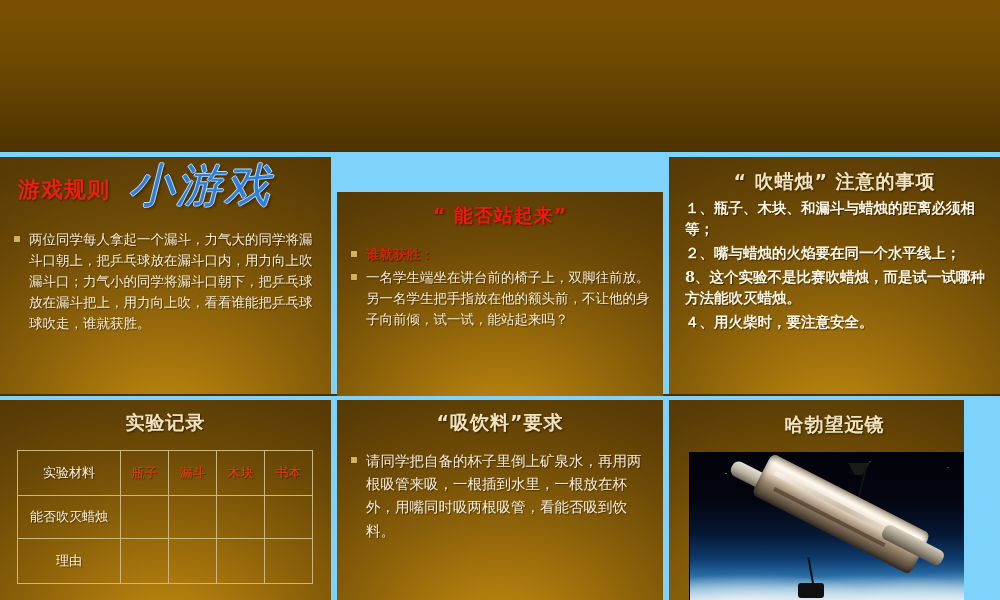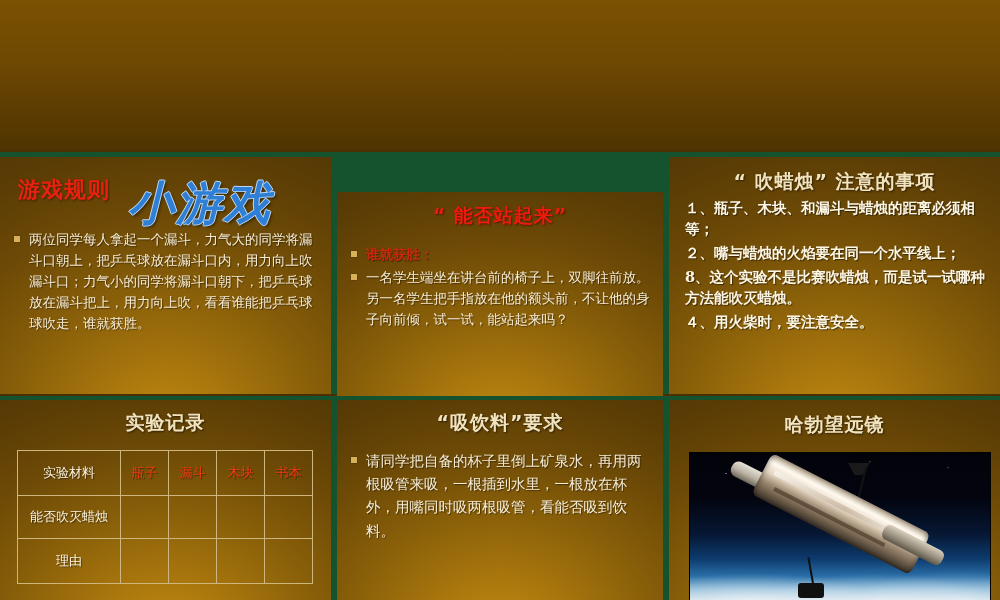--- a/index.html
+++ b/index.html
@@ -10,21 +10,21 @@
   body {
     width: 1000px;
     height: 600px;
     overflow: hidden;
     font-family: "DejaVu Sans", "Liberation Sans", sans-serif;
   }
   #slide {
     position: relative;
     width: 1000px;
     height: 600px;
-    background: #14532d;
+    background: #7dd3fc;
     overflow: hidden;
   }
 
   
   .panel {
     position: absolute;
     overflow: hidden;
     background:
       radial-gradient(ellipse 120% 150% at 50% 115%,
         #c08a12 0%,
@@ -43,21 +43,21 @@
         #4e3301 100%);
   }
 
   
   #banner   { left:0;   top:0;   width:1000px; height:152px; }
   #p-tl     { left:0;   top:157px; width:331px; height:237px; }
   #p-tm     { left:337px; top:157px; width:326px; height:204px;margin-top:35px; }
   #p-tr     { left:669px; top:157px; width:331px; height:237px; }
   #p-bl     { left:0;   top:400px; width:331px; height:200px; }
   #p-bm     { left:337px; top:400px; width:326px; height:200px; }
-  #p-br     { left:669px; top:400px; width:331px; height:200px; }
+  #p-br     { left:669px; top:400px; width:295px; height:200px; }
 
   
   .hairline {
     position:absolute;
     left:0; width:1000px; height:2px;
     background:#4a2f02;
   }
   #hl1 { top:150px; }
   #hl2 { top:394px; }
 
@@ -75,32 +75,31 @@
   }
   .title-red {
     color: #ee1b0d;
     text-shadow: 1px 1px 2px rgba(60,0,0,.6);
   }
 
   
   .wordart {
     position:absolute;
     font-family:"DejaVu Serif","Liberation Serif",serif;
-    font-weight:700;
+    font-weight:400;
     font-style: italic;
     font-size: 46px;
     color:#2f7fd6;
     letter-spacing: 2px;
     text-shadow:
        1px 0 0 #bcd9f2,
       -1px 0 0 #bcd9f2,
        0 1px 0 #9fc6ea,
        0 -1px 0 #bcd9f2,
        2px 2px 3px rgba(0,0,0,.45);
-    margin-top: 18px;
   }
   .redsub {
     position:absolute;
     font-family:"DejaVu Serif","Liberation Serif",serif;
     font-weight:700;
     font-size:22px;
     color:#e8220f;
     text-shadow: 1px 1px 2px rgba(50,0,0,.5);
     letter-spacing:1px;
   }

